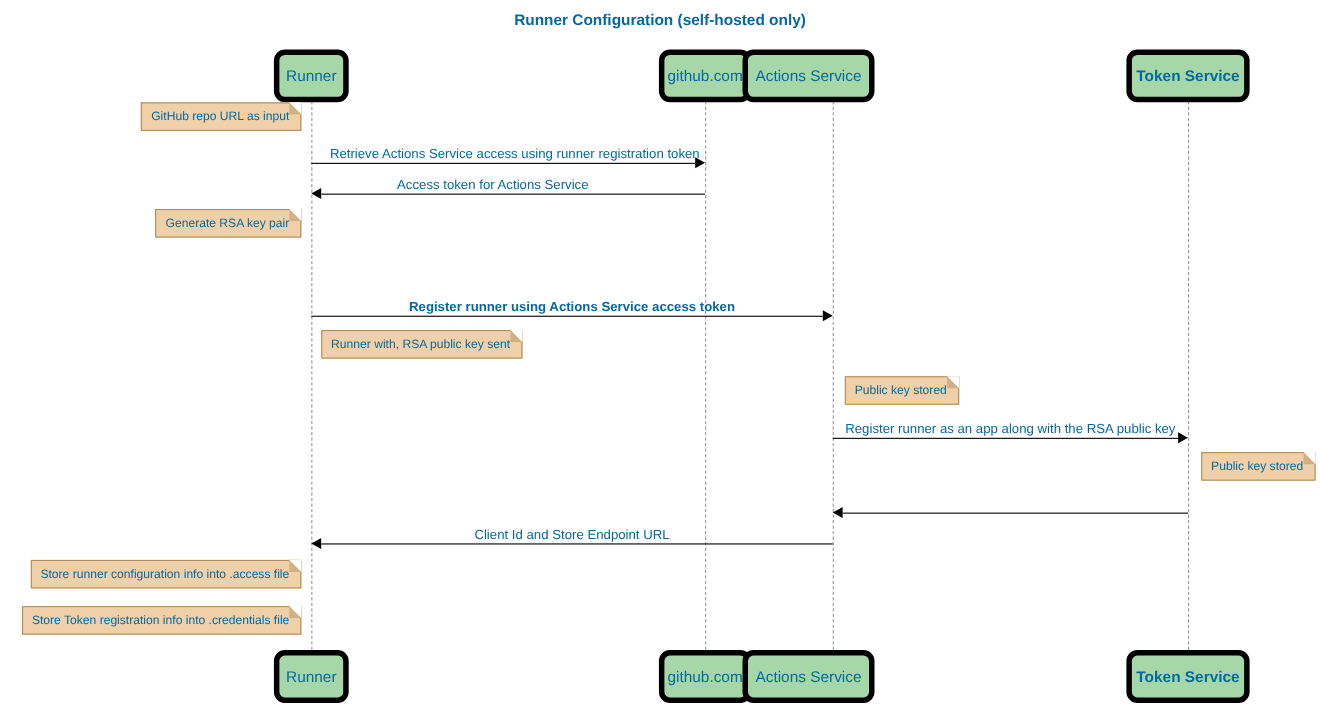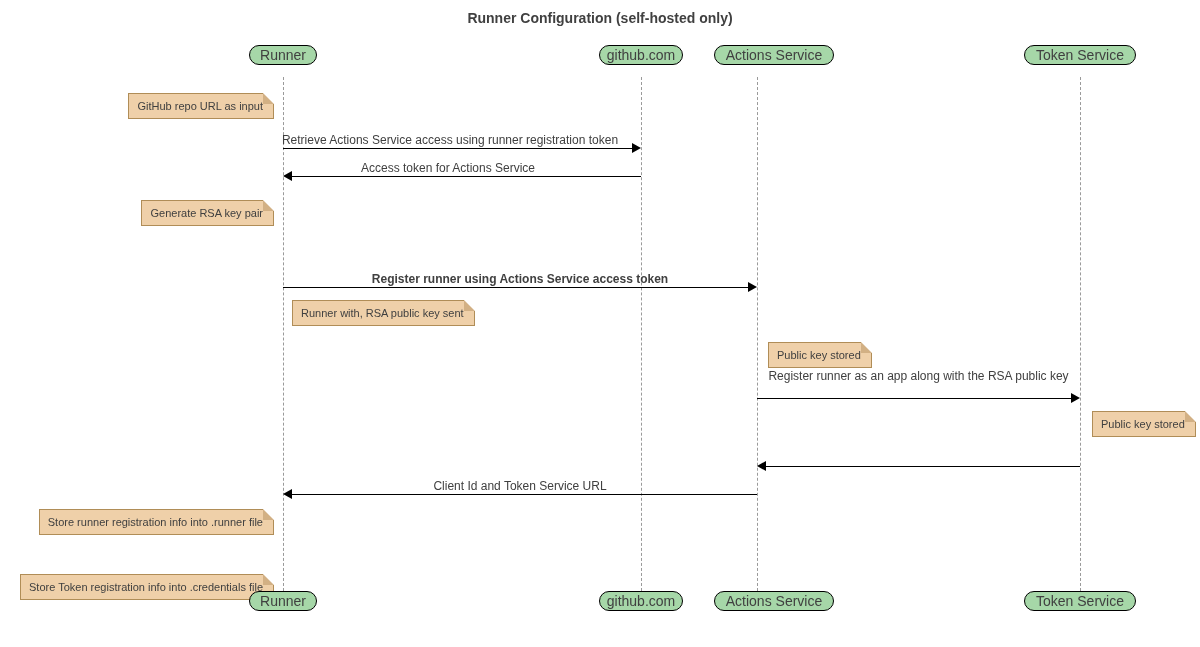--- a/index.html
+++ b/index.html
@@ -1,37 +1,37 @@
 <!DOCTYPE html>
 <html><head>
 <meta charset="utf-8">
 <style>
   html,body { margin:0; padding:0; background:#ffffff; }
   .canvas {
     position:relative; width:1200px; height:647px; background:#ffffff;
-    font-family:"Liberation Sans", sans-serif; color:#404040; overflow:hidden;
+    font-family:"Liberation Sans", sans-serif; color:#0369a1; overflow:hidden;
   }
   .title {
     position:absolute; top:10px; left:0; width:1200px;
     text-align:center; font-size:14px; font-weight:bold;
   }
   .lifeline {
     position:absolute; top:77px; height:514px; width:0;
     border-left:1px dashed #9a9a9a;
   }
   .participant {
-    position:absolute; height:20px; box-sizing:border-box;
-    background:#a6d7a8; border:1px solid #000000; border-radius:10px;
+    position:absolute; height:48px; box-sizing:border-box;
+    background:#a6d7a8; border:5px solid #000000; border-radius:10px;
     display:flex; align-items:center; justify-content:center;
     font-size:14px; white-space:nowrap;
   }
   .p0 { left:249px; width:68px; }
   .p1 { left:599px; width:84px; }
-  .p2 { left:714px; width:120px; }
-  .p3 { left:1024px; width:112px; }
+  .p2 { left:675px; width:120px; }
+  .p3 { left:1024px; width:112px;font-weight:bold; }
   .row-top .participant { top:45px; }
   .participant.bottom { top:591px; }
 
   .note {
     position:absolute; background:#efd0a9; border:1px solid #b08d57;
     padding:6px 10px 6px 8px; font-size:11px; white-space:nowrap;
     box-sizing:border-box;
   }
   .note::after {
     content:""; position:absolute; top:-1px; right:-1px; width:0; height:0;
@@ -62,51 +62,51 @@
 
   <div class="row-top">
     <div class="participant p0">Runner</div>
     <div class="participant p1">github.com</div>
     <div class="participant p2">Actions Service</div>
     <div class="participant p3">Token Service</div>
   </div>
 
   <div class="note right-anchor" style="top:93px;">GitHub repo URL as input</div>
 
-  <div class="msg-label" style="top:133px; left:273px; width:354px;text-align:center;">Retrieve Actions Service access using runner registration token</div>
+  <div class="msg-label" style="top:133px; left:291px; width:354px;text-align:center;">Retrieve Actions Service access using runner registration token</div>
   <div class="msg-line" style="top:148px; left:283px; width:349px;"></div>
   <div class="head head-right" style="top:143px; left:632px;"></div>
 
   <div class="msg-label" style="top:161px; left:271px; width:354px;">Access token for Actions Service</div>
   <div class="msg-line" style="top:176px; left:292px; width:349px;"></div>
   <div class="head head-left" style="top:171px; left:283px;"></div>
 
-  <div class="note right-anchor" style="top:200px;margin-left:23px;">Generate RSA key pair</div>
+  <div class="note right-anchor" style="top:190px;margin-left:23px;">Generate RSA key pair</div>
 
   <div class="msg-label" style="top:272px; left:285px; width:470px;font-weight:bold;">Register runner using Actions Service access token</div>
   <div class="msg-line" style="top:287px; left:283px; width:465px;"></div>
   <div class="head head-right" style="top:282px; left:748px;"></div>
 
   <div class="note" style="top:300px; left:292px;">Runner with, RSA public key sent</div>
   <div class="note" style="top:342px; left:768px;">Public key stored</div>
 
-  <div class="msg-label" style="top:369px; left:759px; width:319px;">Register runner as an app along with the RSA public key</div>
+  <div class="msg-label" style="top:383px; left:759px; width:319px;">Register runner as an app along with the RSA public key</div>
   <div class="msg-line" style="top:398px; left:757px; width:314px;"></div>
   <div class="head head-right" style="top:393px; left:1071px;"></div>
 
   <div class="note" style="top:411px; left:1092px;">Public key stored</div>
 
   <div class="msg-line" style="top:466px; left:766px; width:314px;"></div>
   <div class="head head-left" style="top:461px; left:757px;"></div>
 
-  <div class="msg-label" style="top:479px; left:285px; width:470px;">Client Id and Token Service URL</div>
+  <div class="msg-label" style="top:479px; left:285px; width:470px;">Client Id and Store Endpoint URL</div>
   <div class="msg-line" style="top:494px; left:292px; width:465px;"></div>
   <div class="head head-left" style="top:489px; left:283px;"></div>
 
-  <div class="note right-anchor" style="top:509px;">Store runner registration info into .runner file</div>
-  <div class="note right-anchor" style="top:574px;">Store Token registration info into .credentials file</div>
+  <div class="note right-anchor" style="top:509px;">Store runner configuration info into .access file</div>
+  <div class="note right-anchor" style="top:551px;">Store Token registration info into .credentials file</div>
 
   <div class="participant bottom p0">Runner</div>
   <div class="participant bottom p1">github.com</div>
   <div class="participant bottom p2">Actions Service</div>
   <div class="participant bottom p3">Token Service</div>
 
 </div>
 
 </body></html>

